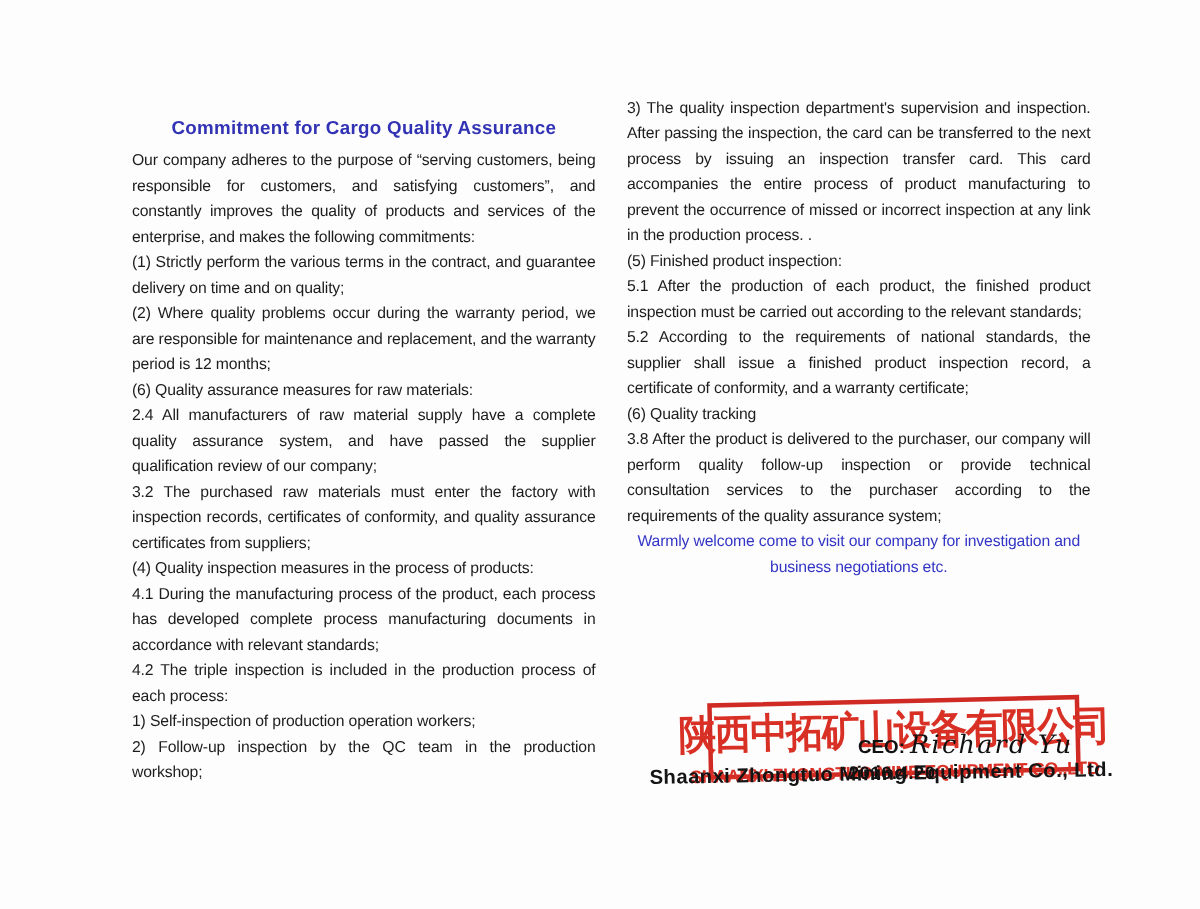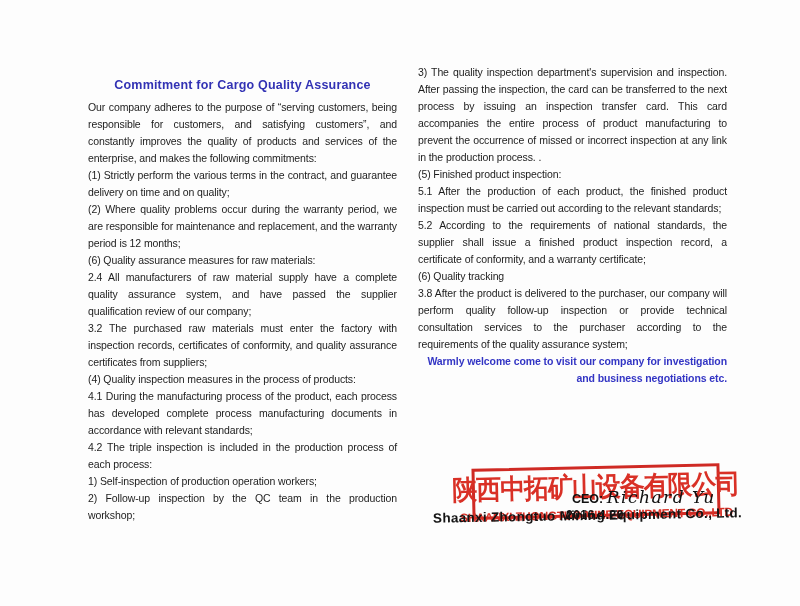--- a/index.html
+++ b/index.html
@@ -19,21 +19,21 @@
     margin:0 0 7px 0;
     font-size:12.5px;font-weight:bold;text-align:center;
     color:#3232b4;letter-spacing:.2px;
   }
   .col p{
     margin:0;padding:0;
     font-size:10.5px;line-height:17px;
     letter-spacing:-.1px;
     color:#1c1c1c;text-align:justify;
   }
-  .col p.blue{color:#3335c4;font-weight:bold;text-align:right;}
+  .col p.blue{color:#3335c4;font-weight:normal;text-align:center;}
 
   
   .stamp-box{
     position:absolute;left:472px;top:466px;width:242px;height:45px;
     border:3px solid #cf2a24;background:transparent;
     transform:rotate(-1.3deg);z-index:1;
   }
   .stamp-cn{
     position:absolute;top:0px;left:50%;
     transform:translateX(-50%) scaleX(.92);

